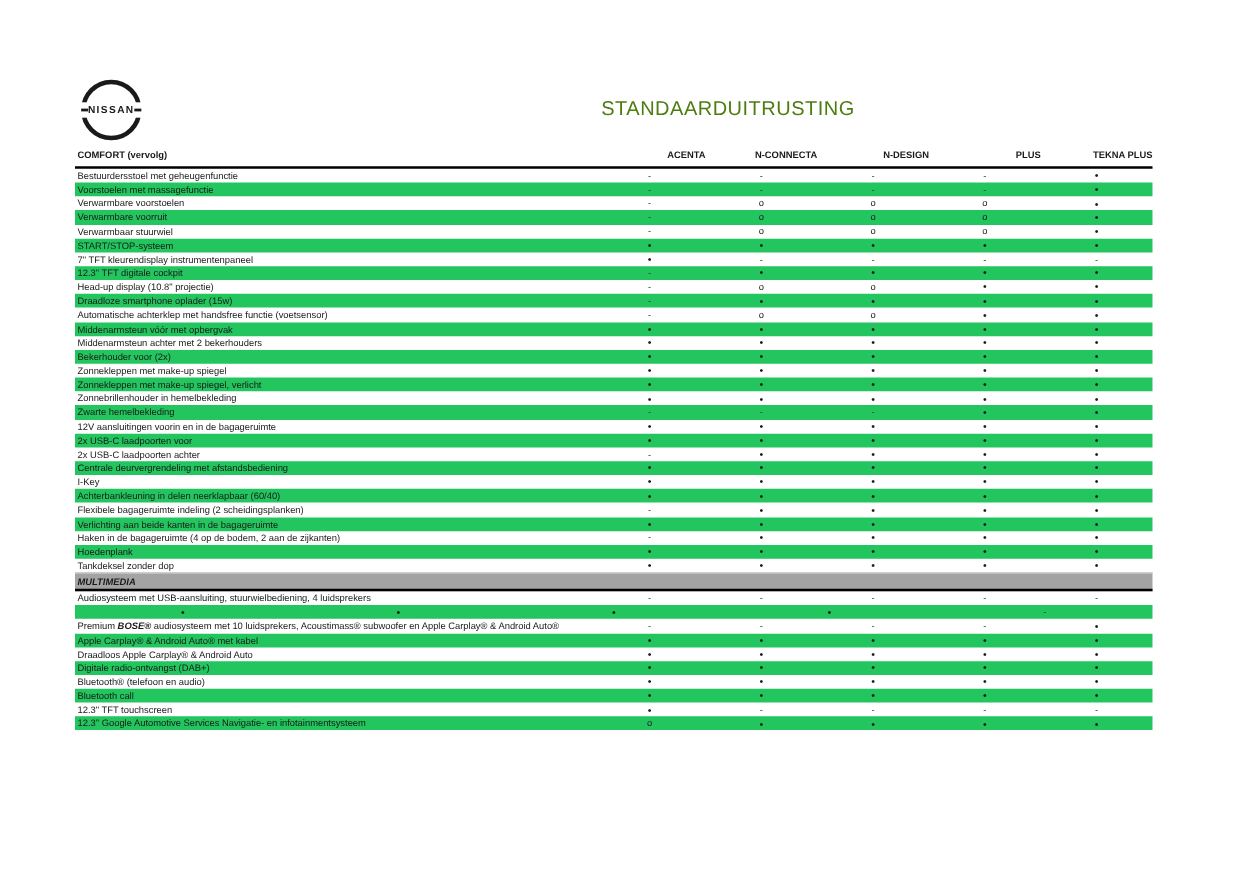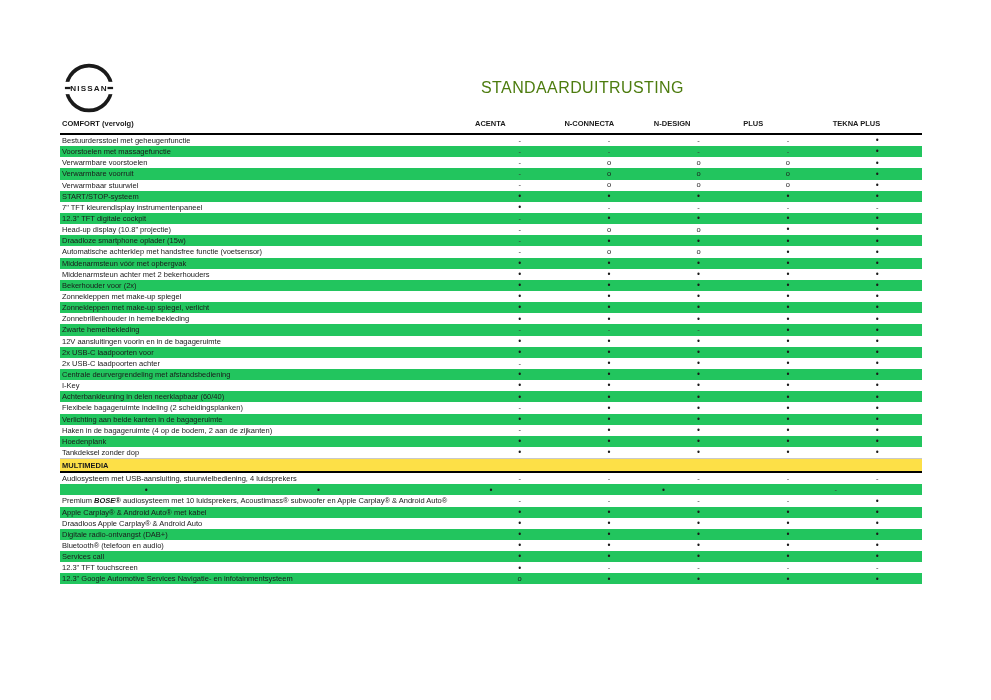--- a/index.html
+++ b/index.html
@@ -16,31 +16,32 @@
   }
   .table{position:absolute;left:60px;top:115px;width:862px;}
   .thead{
     display:flex;align-items:flex-end;height:13px;
     border-bottom:2px solid #000;padding-bottom:5px;
   }
   .cell{box-sizing:border-box;}
   .label-col{width:415px;padding-left:2px;}
   .thead .label-col{font-weight:bold;font-size:7.5px;}
   .colheads{display:flex;flex:1;}
-  .colhead{flex:1;text-align:left;font-weight:bold;font-size:7.5px;white-space:nowrap;}
+  .colhead{flex:1;text-align:right;font-weight:bold;font-size:7.5px;white-space:nowrap;}
   .row{display:flex;align-items:center;height:11.15px;}
   .row.gray{background:#22c55e;}
   .row .label-col{font-size:7.5px;white-space:nowrap;overflow:hidden;}
   .row .mark{flex:1;text-align:center;line-height:1;}
   .mark.std{font-size:8.5px;}
   .mark.opt{font-size:7.5px;}
   .mark.na{font-size:7.5px;color:#3a3a3a;}
   .row.section{
     height:12px;border-top:1px solid #c9c9c9;border-bottom:2px solid #000;
-    background:#fde047;
+    background:#a3a3a3;
+    font-style:italic;
   }
   .row.section .label-col{font-weight:bold;font-size:7.5px;}
   .bi{font-weight:bold;font-style:italic;}
 </style>
 </head>
 <body>
 
 <div class="page">
 
   <div class="logo">
@@ -351,21 +352,21 @@
         </div>
         <div class="row">
           <div class="cell label-col">Bluetooth® (telefoon en audio)</div>
           <div class="cell mark std">•</div>
           <div class="cell mark std">•</div>
           <div class="cell mark std">•</div>
           <div class="cell mark std">•</div>
           <div class="cell mark std">•</div>
         </div>
         <div class="row gray">
-          <div class="cell label-col">Services call</div>
+          <div class="cell label-col">Bluetooth call</div>
           <div class="cell mark std">•</div>
           <div class="cell mark std">•</div>
           <div class="cell mark std">•</div>
           <div class="cell mark std">•</div>
           <div class="cell mark std">•</div>
         </div>
         <div class="row">
           <div class="cell label-col">12.3" TFT touchscreen</div>
           <div class="cell mark std">•</div>
           <div class="cell mark na">-</div>

